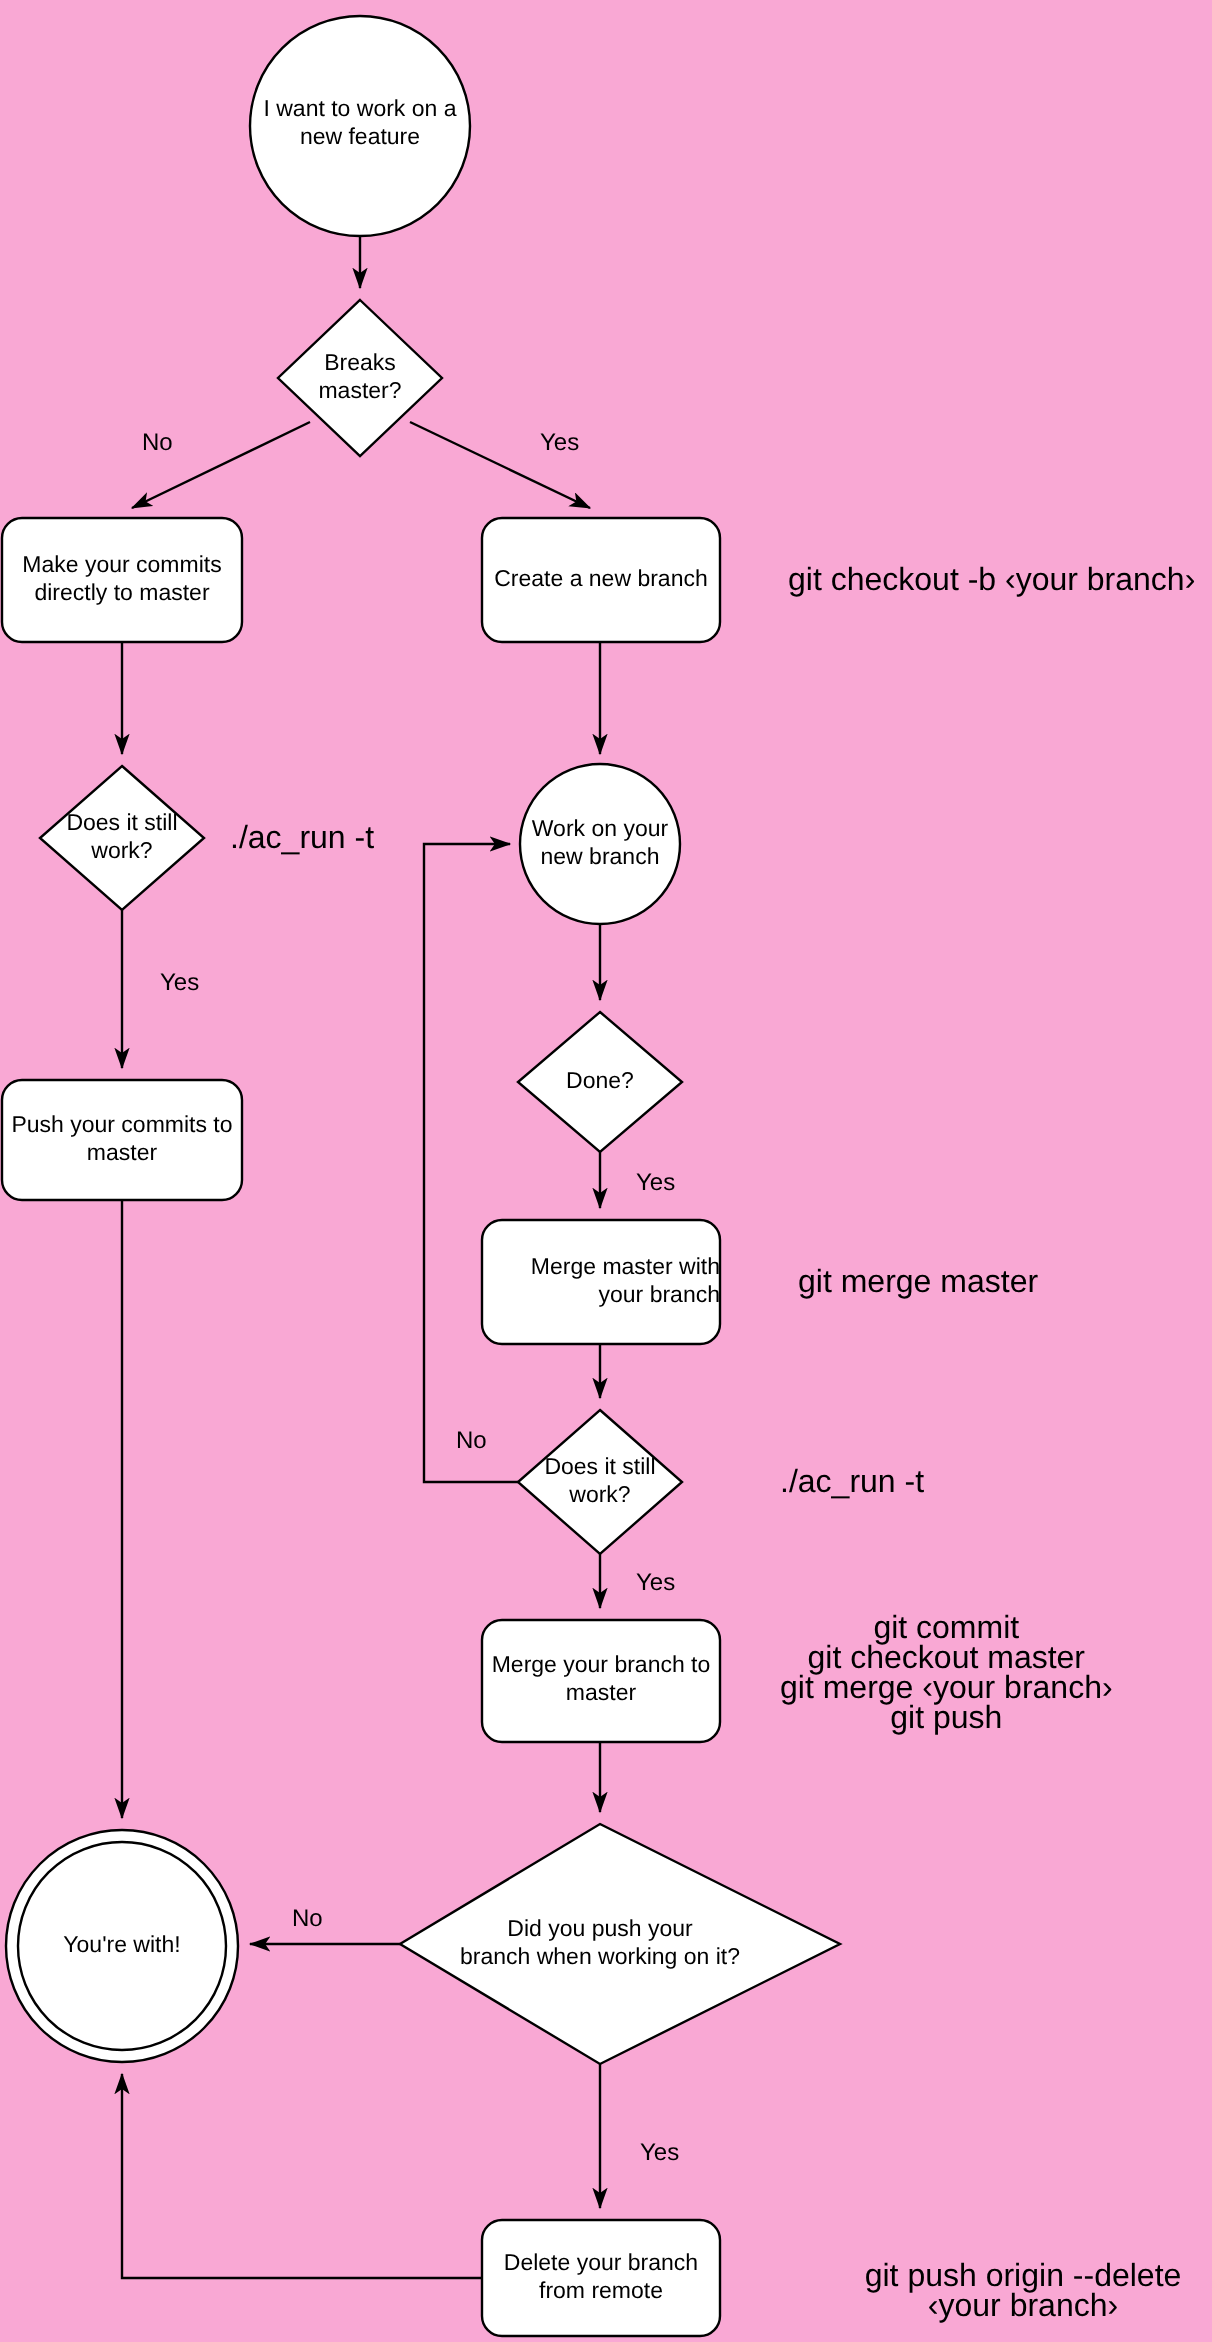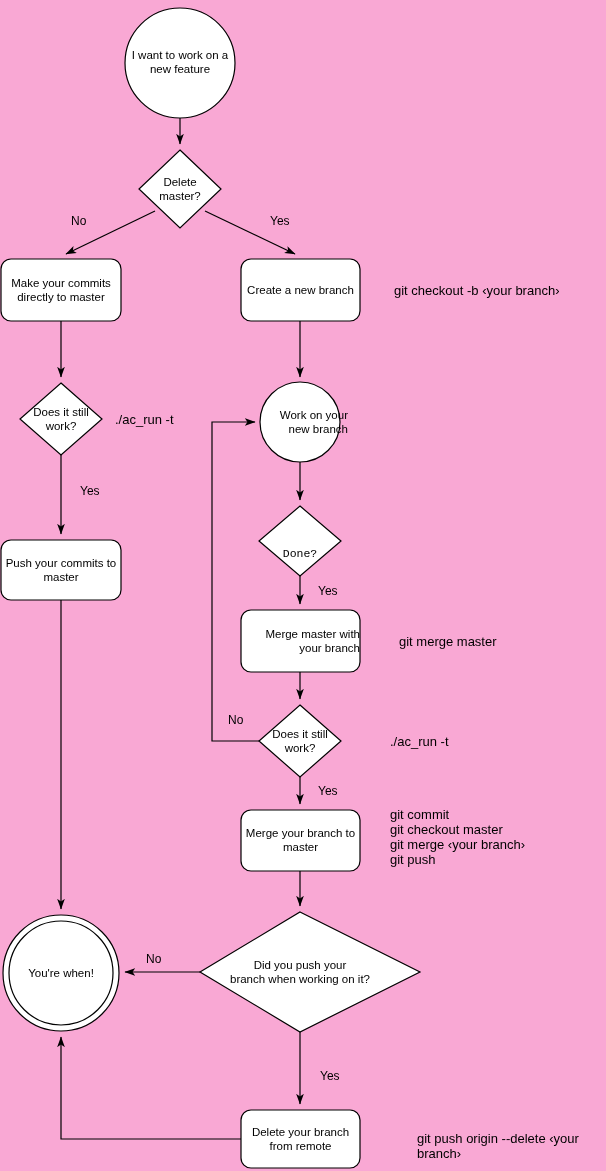--- a/index.html
+++ b/index.html
@@ -48,24 +48,25 @@
     position: absolute;
     color: #000000;
     font-size: 12px;
     line-height: 14px;
     font-family: "Liberation Sans", sans-serif;
     white-space: nowrap;
   }
   .annot {
     position: absolute;
     color: #000000;
-    font-size: 13px;
+    font-size: 16px;
     line-height: 15px;
     font-family: "Liberation Sans", sans-serif;
     white-space: pre-line;
+    text-align: center;
   }
 </style>
 </head>
 <body>
 
 <div id="canvas">
 
   <svg class="flow" viewBox="0 0 606 1171">
     <defs>
       <marker id="arrow" markerWidth="10" markerHeight="10" refX="8.5" refY="3.2" orient="auto" markerUnits="strokeWidth">
@@ -130,43 +131,43 @@
 
     <path class="edge" d="M200,972 L125,972" marker-end="url(#arrow)"></path>
 
     <path class="edge" d="M300,1032 L300,1104" marker-end="url(#arrow)"></path>
 
     <path class="edge" d="M241,1139 L61,1139 L61,1037" marker-end="url(#arrow)"></path>
   </svg>
 
   <div class="node-label" style="left:120px; top:48px; width:120px;">I want to work on a
 new feature</div>
-  <div class="node-label" style="left:140px; top:175px; width:80px;">Delete
+  <div class="node-label" style="left:140px; top:175px; width:80px;">Breaks
 master?</div>
   <div class="node-label" style="left:1px; top:276px; width:120px;">Make your commits
 directly to master</div>
   <div class="node-label" style="left:241px; top:283px; width:119px;">Create a new branch</div>
   <div class="node-label" style="left:11px; top:405px; width:100px;">Does it still
 work?</div>
   <div class="node-label" style="left:1px; top:556px; width:120px;">Push your commits to
 master</div>
-  <div class="node-label" style="left:252px; top:408px; width:96px;text-align:right;">Work on your
+  <div class="node-label" style="left:252px; top:408px; width:96px;">Work on your
 new branch</div>
-  <div class="node-label" style="left:260px; top:547px; width:80px;font-family:Liberation Mono, monospace;">Done?</div>
+  <div class="node-label" style="left:260px; top:534px; width:80px;">Done?</div>
   <div class="node-label" style="left:241px; top:627px; width:119px;text-align:right;">Merge master with
 your branch</div>
   <div class="node-label" style="left:250px; top:727px; width:100px;">Does it still
 work?</div>
   <div class="node-label" style="left:241px; top:826px; width:119px;">Merge your branch to
 master</div>
   <div class="node-label" style="left:210px; top:958px; width:180px;">Did you push your
 branch when working on it?</div>
   <div class="node-label" style="left:241px; top:1125px; width:119px;">Delete your branch
 from remote</div>
-  <div class="node-label" style="left:6px; top:966px; width:110px;">You're when!</div>
+  <div class="node-label" style="left:6px; top:966px; width:110px;">You're with!</div>
 
   <div class="edge-label" style="left:71px; top:214px;">No</div>
   <div class="edge-label" style="left:270px; top:214px;">Yes</div>
   <div class="edge-label" style="left:80px; top:484px;">Yes</div>
   <div class="edge-label" style="left:318px; top:584px;">Yes</div>
   <div class="edge-label" style="left:228px; top:713px;">No</div>
   <div class="edge-label" style="left:318px; top:784px;">Yes</div>
   <div class="edge-label" style="left:146px; top:952px;">No</div>
   <div class="edge-label" style="left:320px; top:1069px;">Yes</div>
 

